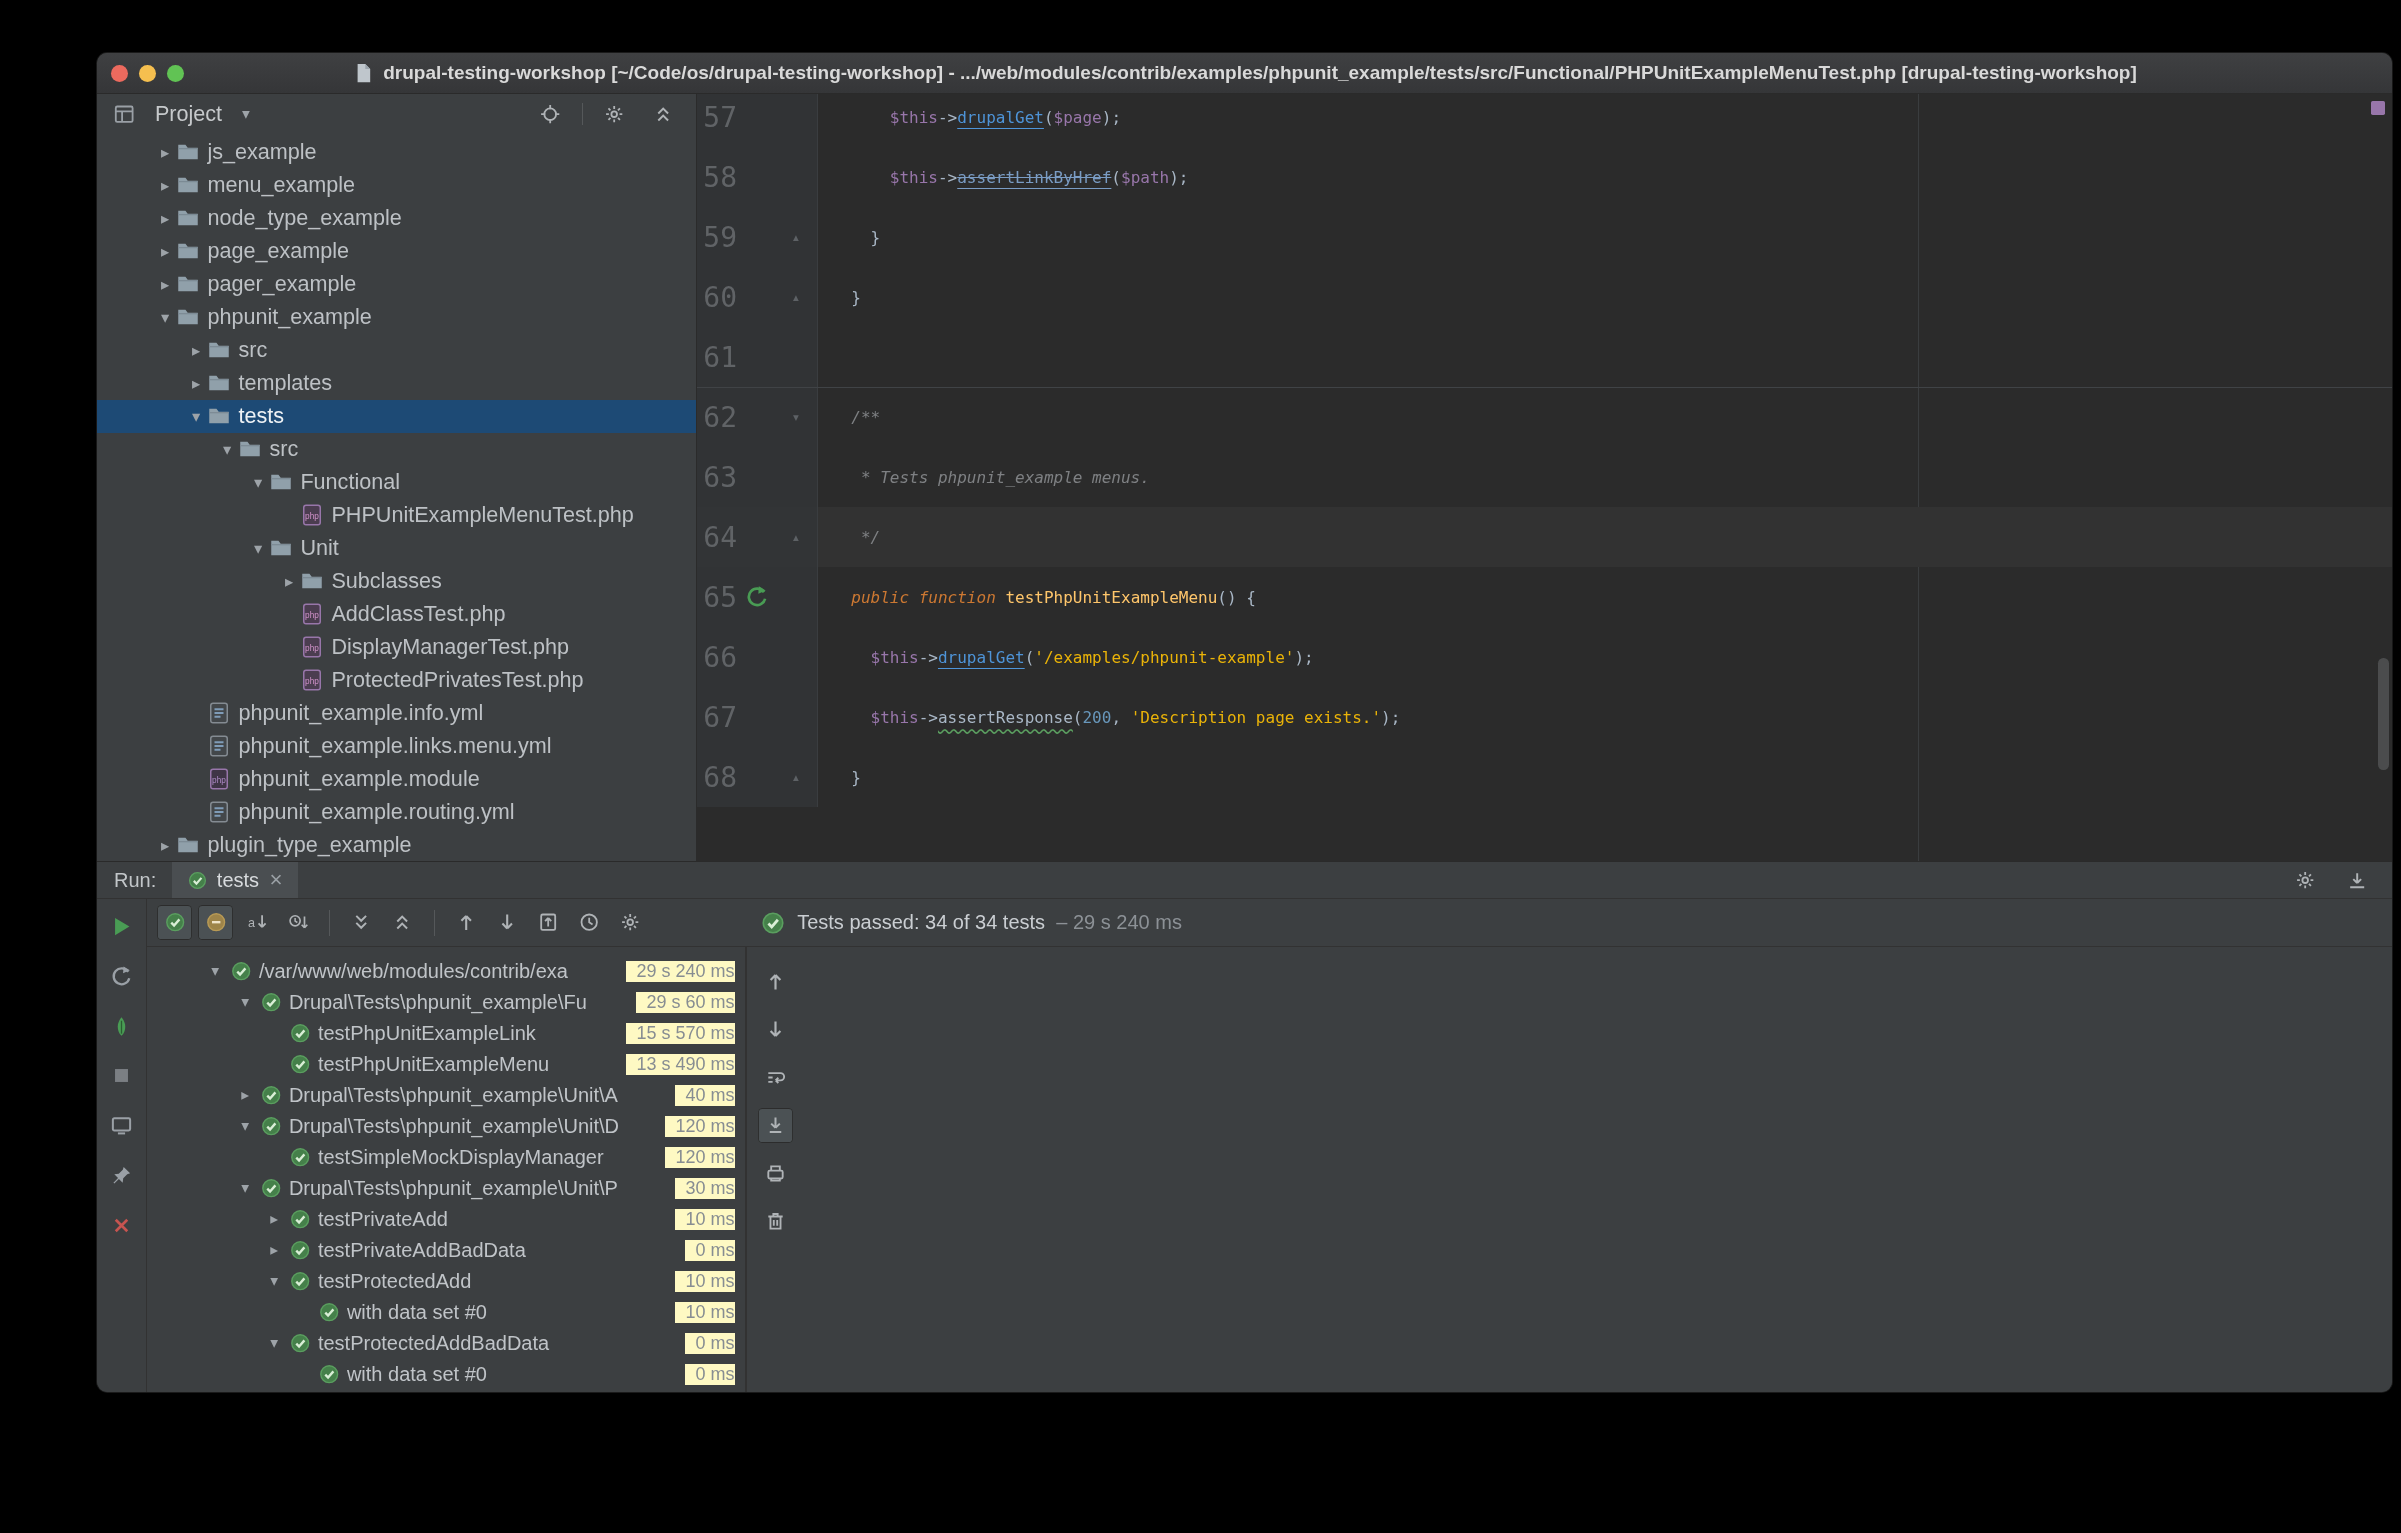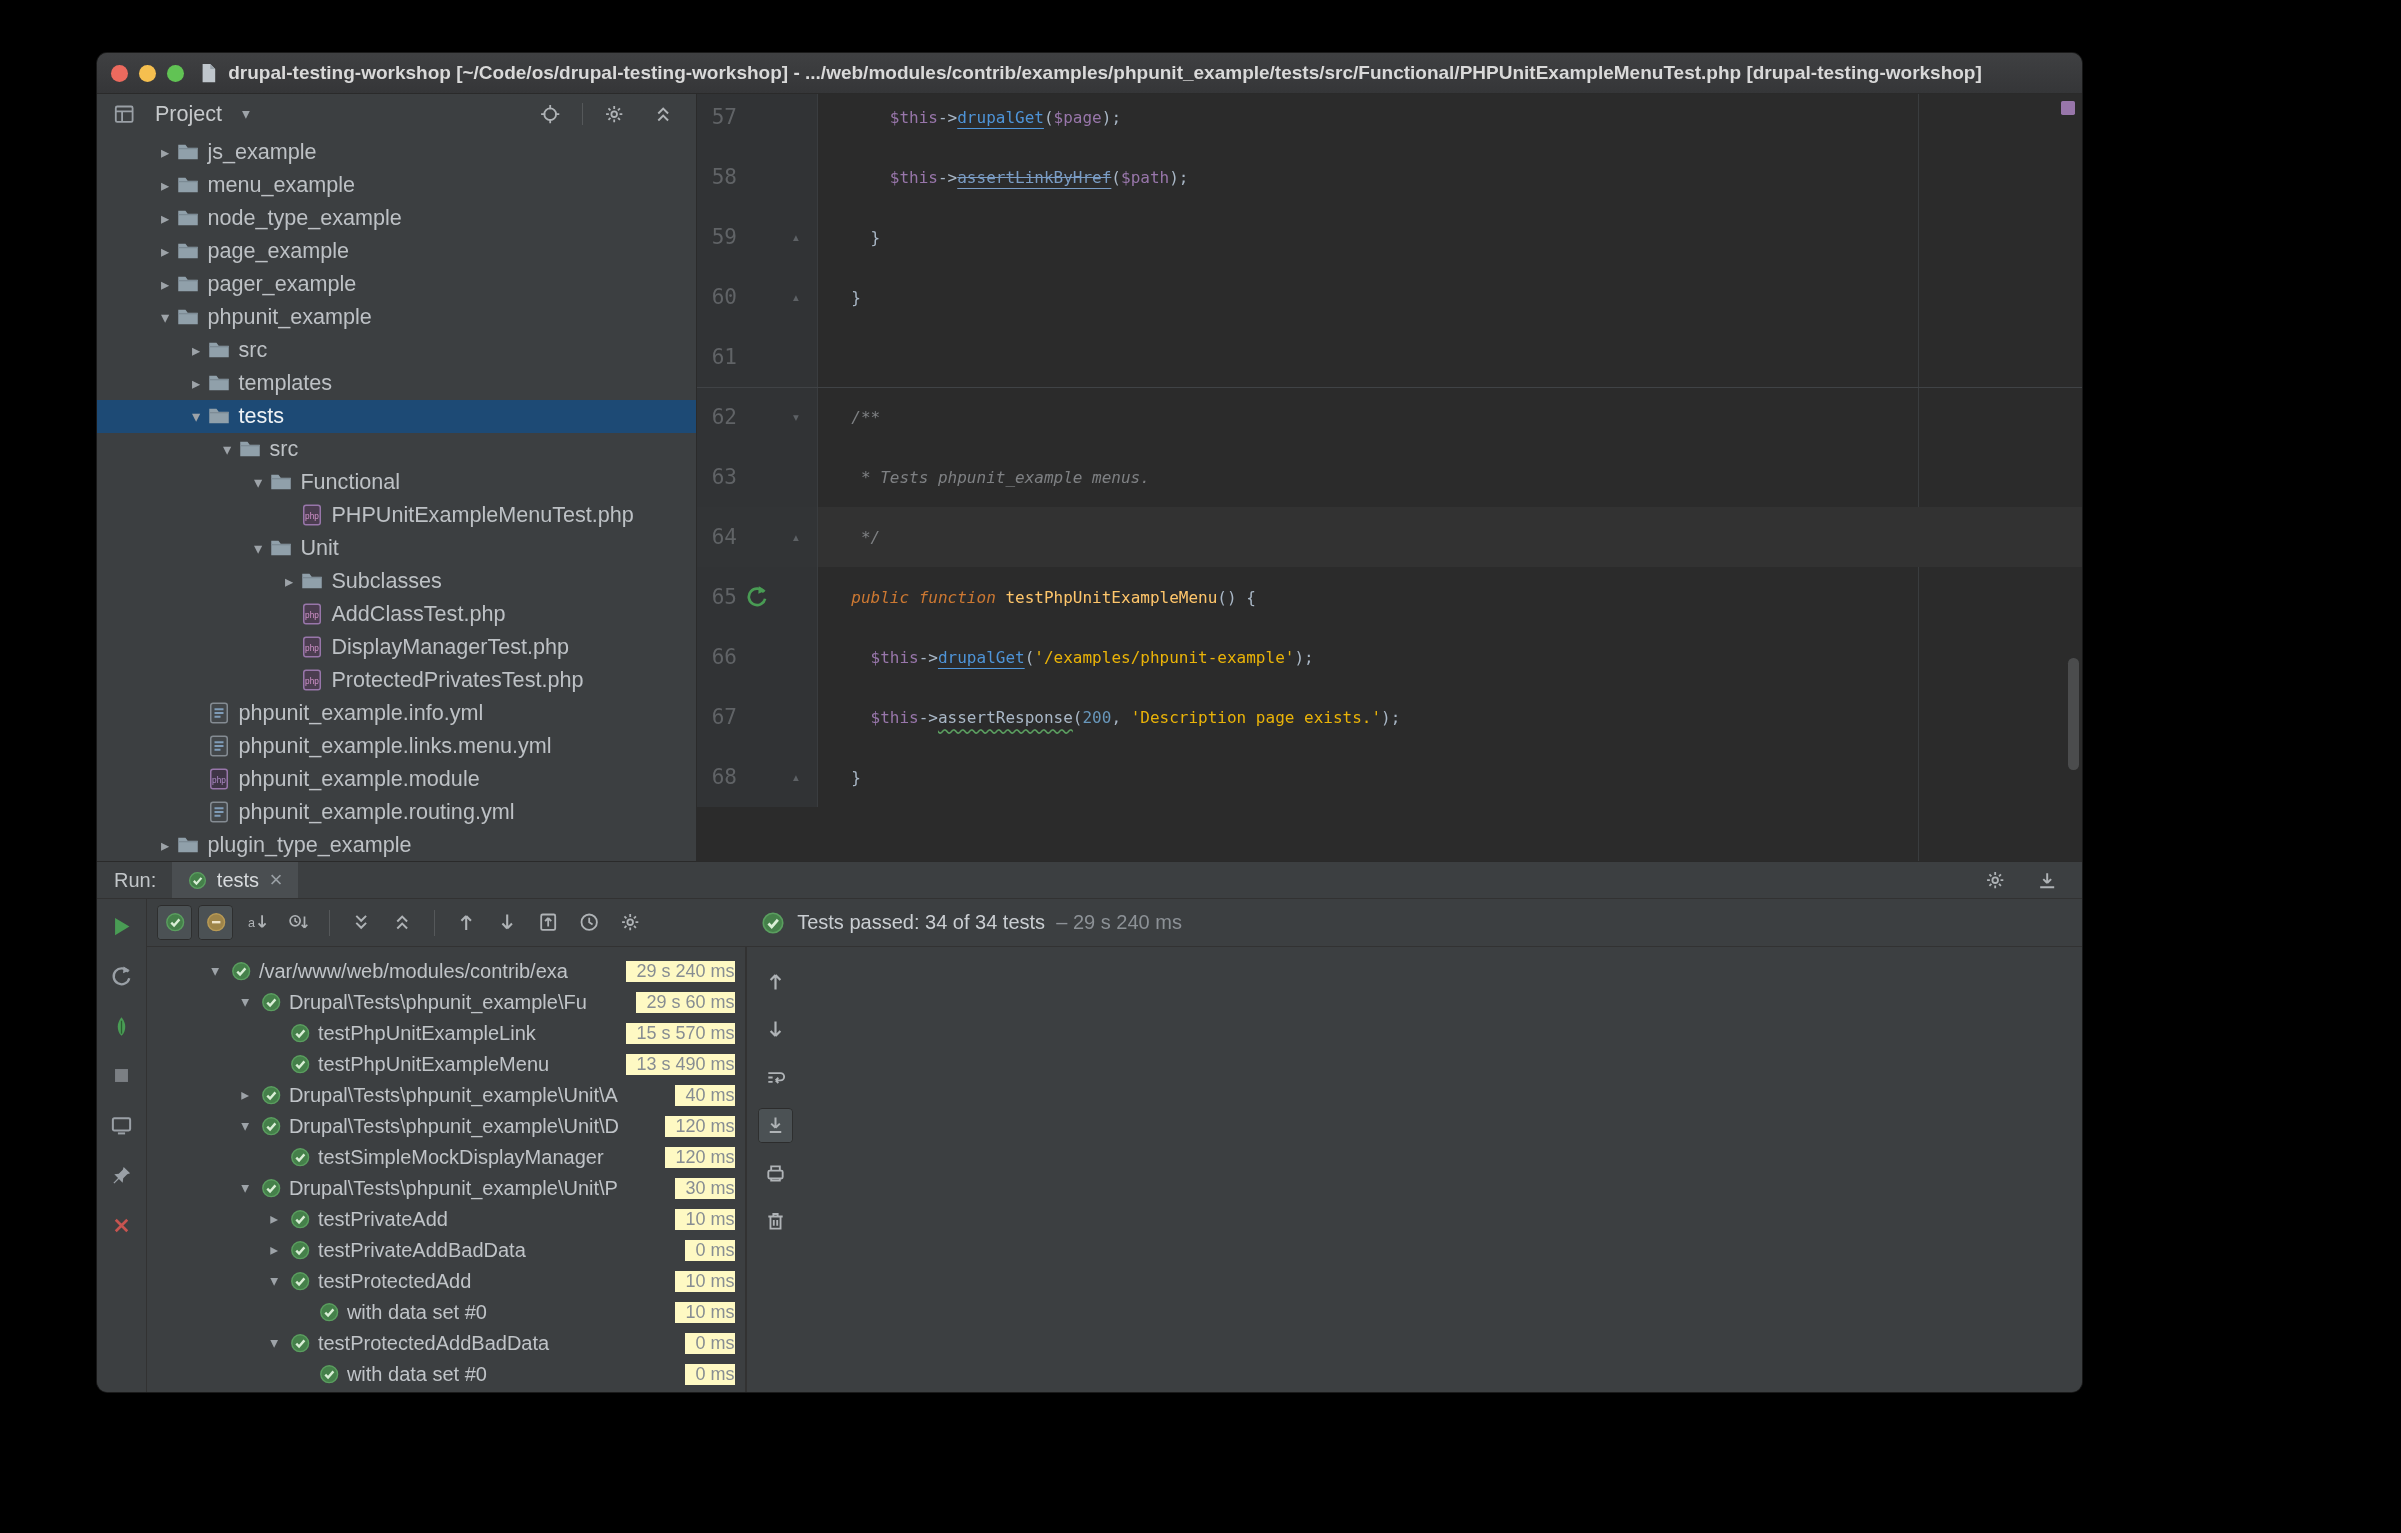--- a/index.html
+++ b/index.html
@@ -1,18 +1,18 @@
 <!DOCTYPE html>
 <html style="font-size:14px"><head>
 <meta charset="utf-8">
 <style>
 *{margin:0;padding:0;box-sizing:border-box}
 html,body{background:#000}
 .stage{position:relative;width:2401px;height:1534px;background:#000;font-family:"Liberation Sans",sans-serif;overflow:hidden}
-.window{position:absolute;left:97px;top:53px;width:1985px;height:1339px;background:#3c3f41;border-radius:10.4px;overflow:hidden;display:flex;flex-direction:column;box-shadow:0 0 0 0.9px #1a1a1a}
+.window{position:absolute;left:97px;top:53px;width:2295px;height:1339px;background:#3c3f41;border-radius:10.4px;overflow:hidden;display:flex;flex-direction:column;box-shadow:0 0 0 0.9px #1a1a1a}
 
 .titlebar{flex:0 0 41px;background:linear-gradient(#3f4042,#353638);display:flex;align-items:center;position:relative;border-bottom:0.9px solid #2a2a2a}
 .traffic{position:absolute;left:14px;display:flex;gap:11.2px}
 .tl{width:17px;height:17px;border-radius:50%;display:inline-block}
 .tl.red{background:#ec6a5e}.tl.yellow{background:#f5bf4f}.tl.green{background:#61c354}
 .title-wrap{flex:1;display:flex;justify-content:center;align-items:center;gap:8.6px;color:#d9d9d9;font-size:19px;font-weight:700;padding:0 83px;white-space:nowrap;overflow:hidden}
 .doc-icon{width:17px;height:21.6px;flex:0 0 auto;display:inline-flex}
 
 .main{flex:1 1 auto;display:flex;min-height:0}
 .project-panel{width:600px;flex:0 0 600px;background:#3c3f41;border-right:0.9px solid #2b2b2b;display:flex;flex-direction:column;min-height:0}
@@ -29,21 +29,21 @@
 .pt-label{overflow:hidden}
 
 .editor{flex:1;background:#2b2b2b;position:relative;overflow:hidden;font-family:"DejaVu Sans Mono",monospace}
 .margin-guide{position:absolute;left:1221px;top:0;bottom:0;width:0.9px;background:#3a3d3f}
 #editorLines{position:relative;margin-top:-7px}
 .ed-line{position:relative;height:60px;display:flex;align-items:center}
 .ed-line.caret{background:#323232}
 .ed-line.septop::before{content:"";position:absolute;left:0;right:0;top:0;height:0.9px;background:#404346}
 .ed-gutter{width:121px;flex:0 0 121px;height:100%;display:flex;align-items:center;background:#313335;border-right:0.9px solid #3a3d40}
 .ed-line.caret .ed-gutter{background:#323436}
-.ed-num{width:40px;text-align:right;color:#606366;font-size:21px;flex:0 0 40px}
+.ed-num{width:40px;text-align:right;color:#606366;font-size:28px;flex:0 0 40px}
 .runslot{width:40px;flex:0 0 40px;display:flex;justify-content:center}
 .runslot .ic{width:24px;height:24px}
 .foldslot{width:38px;flex:0 0 38px;display:flex;justify-content:center}
 .foldmark{color:#5d6165;font-size:14.7px;line-height:1}
 .ed-code{white-space:pre;font-size:16px;color:#a9b7c6;padding-left:14px}
 .tk-p{color:#a9b7c6}
 .tk-vr{color:#9876aa}
 .tk-ln{color:#4e94d8;text-decoration:underline;text-underline-offset:5.2px}
 .tk-dp{color:#7a9cc4;text-decoration-line:underline line-through;text-underline-offset:5.2px}
 .tk-cm{color:#7e8083;font-style:italic}

